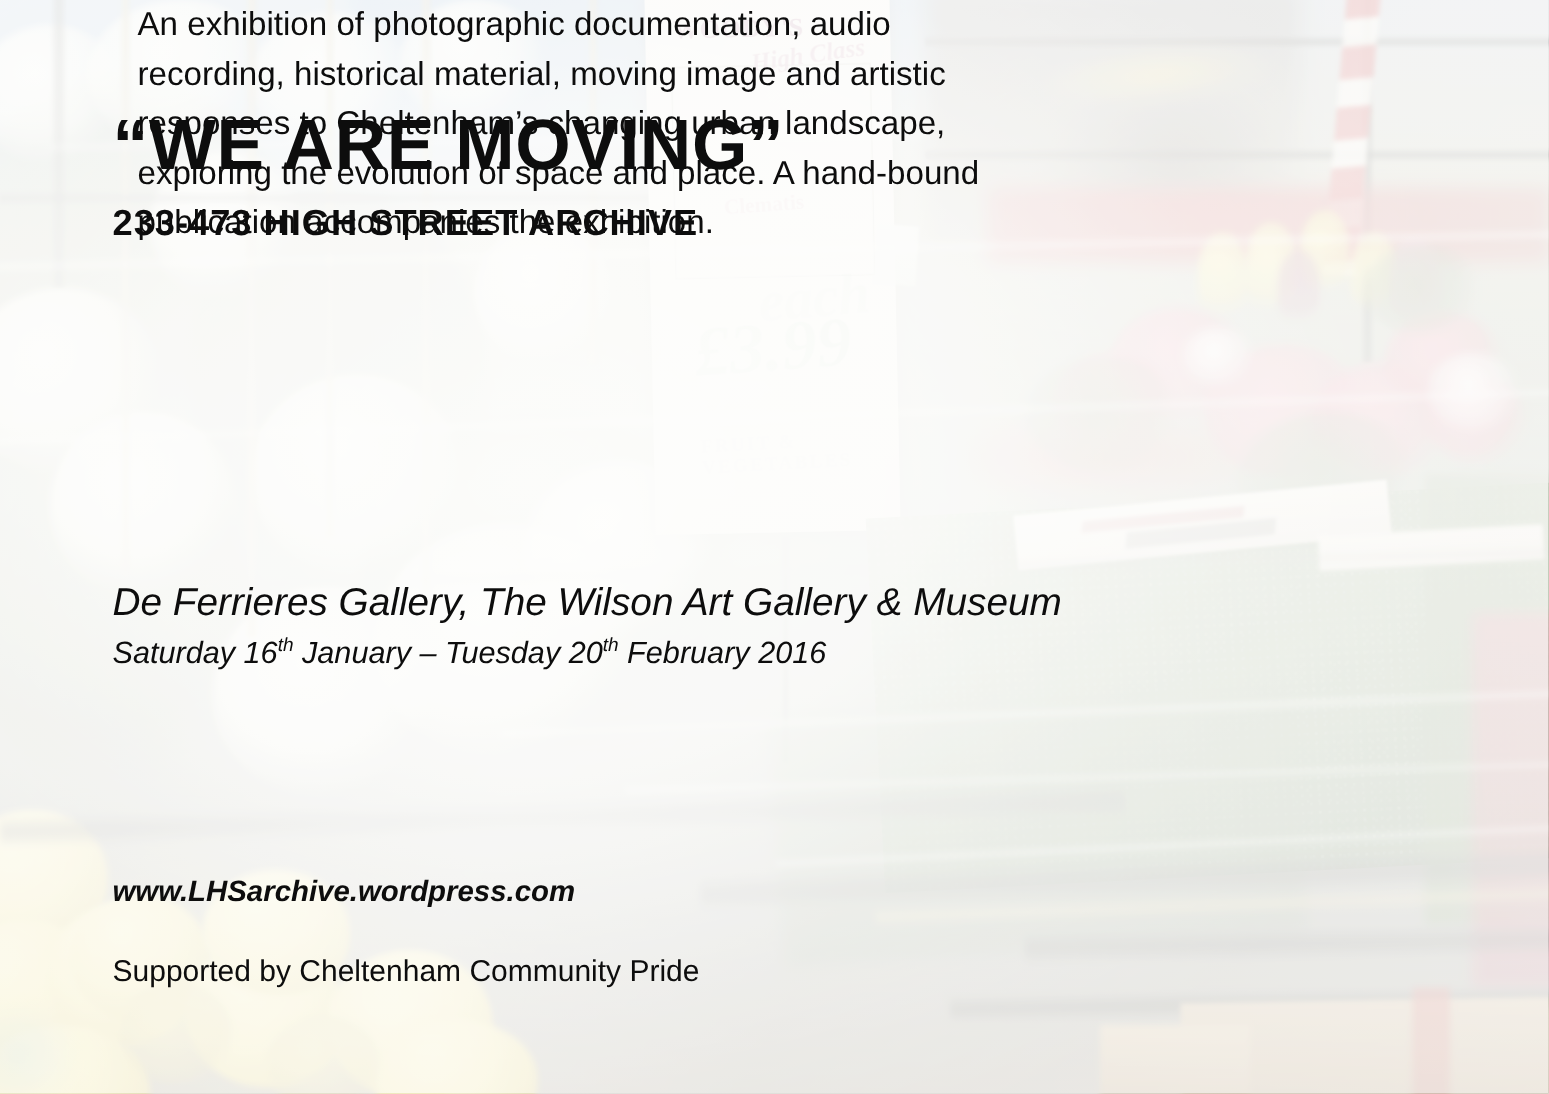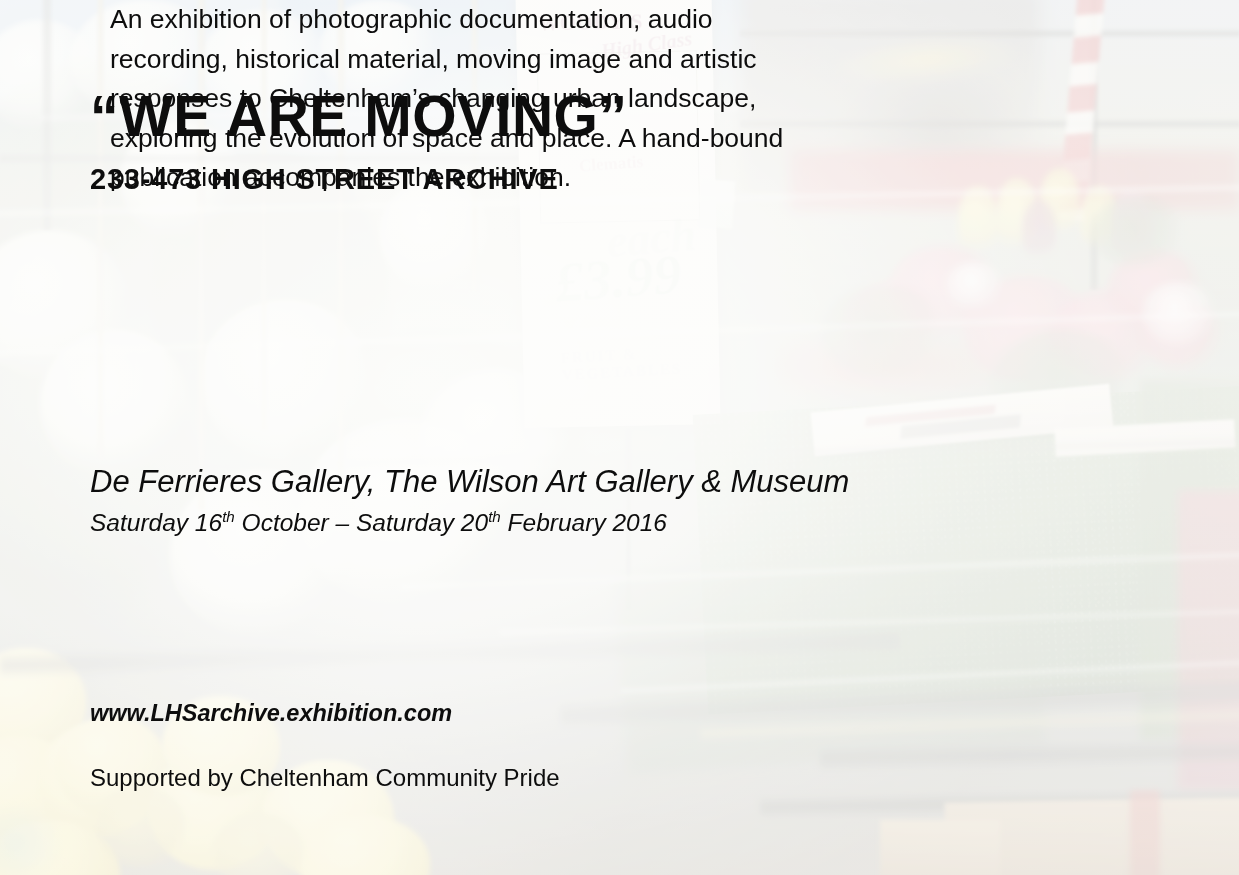--- a/index.html
+++ b/index.html
@@ -324,22 +324,22 @@
   <div class="content">
 
     <div class="t" id="title">“WE ARE MOVING”</div>
 
     <div class="t" id="subtitle">233-473 HIGH STREET ARCHIVE</div>
 
     <div id="body">An exhibition of photographic documentation, audio recording, historical material, moving image and artistic responses to Cheltenham’s changing urban landscape, exploring the evolution of space and place. A hand-bound publication accompanies the exhibition.</div>
 
     <div class="t" id="venue">De Ferrieres Gallery, The Wilson Art Gallery &amp; Museum</div>
 
-    <div class="t" id="dates"><span>Saturday 16</span><sup>th</sup><span> October – Saturday 20</span><sup>th</sup><span> February 2016</span></div>
-
-
-
-    <div class="t" id="url">www.LHSarchive.exhibition.com</div>
+    <div class="t" id="dates"><span>Saturday 16</span><sup>th</sup><span> January – Tuesday 20</span><sup>th</sup><span> February 2016</span></div>
+
+
+
+    <div class="t" id="url">www.LHSarchive.wordpress.com</div>
 
     <div class="t" id="supported">Supported by Cheltenham Community Pride</div>
 
   </div>
 </div>
 
 </body></html>

